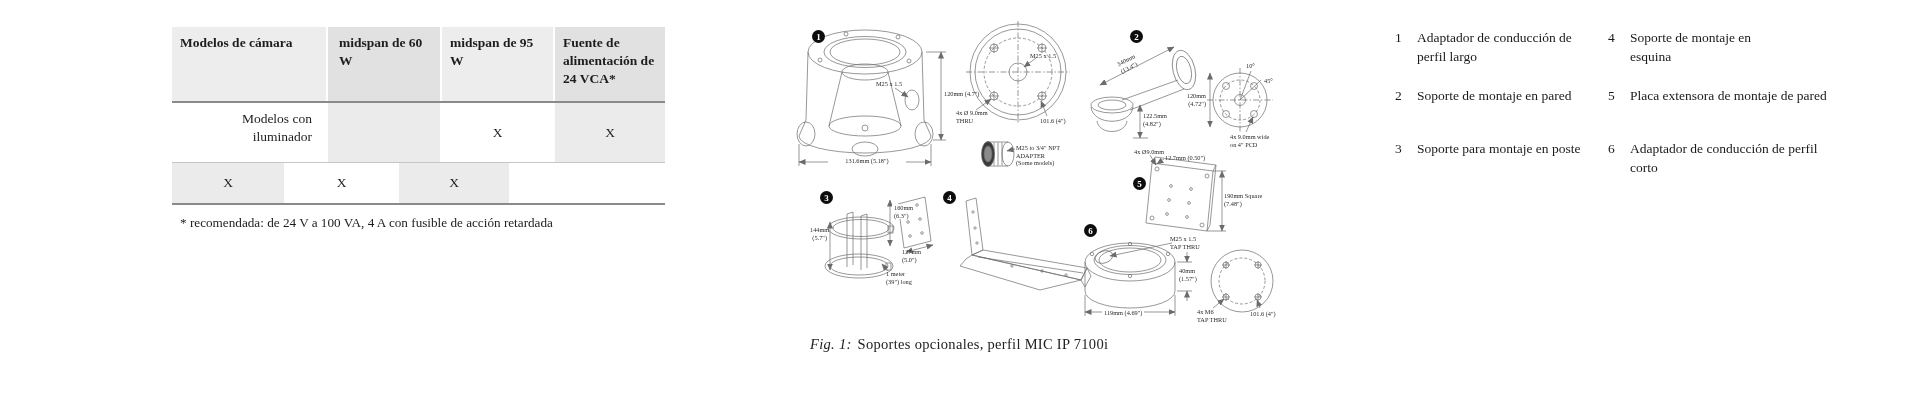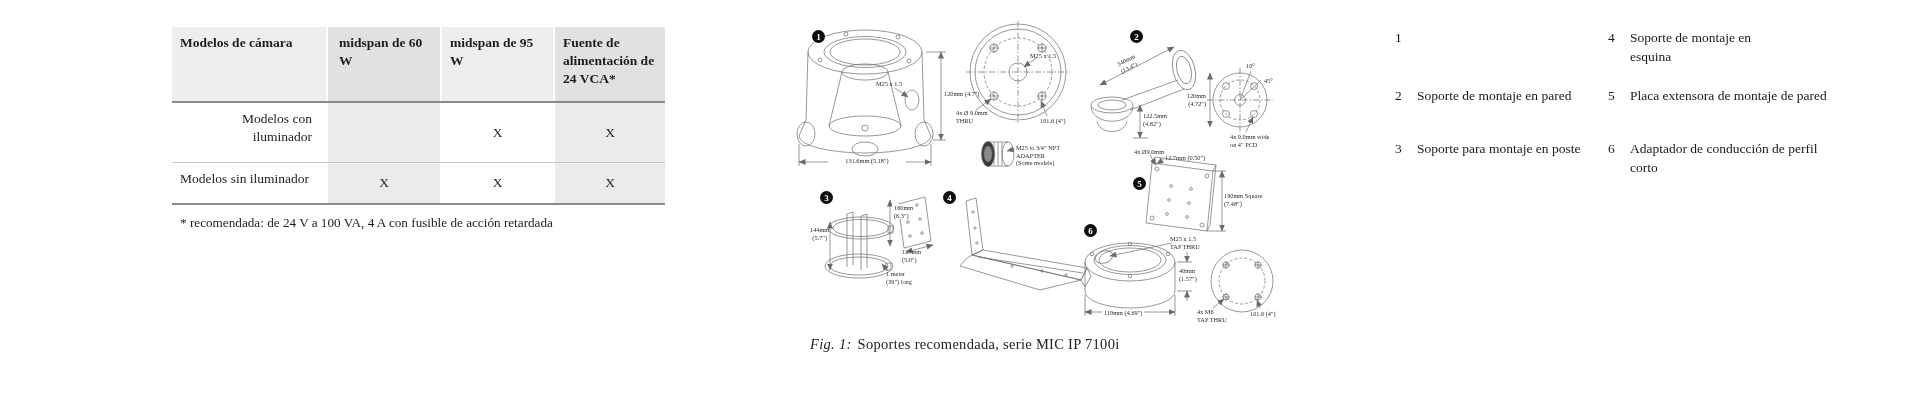--- a/index.html
+++ b/index.html
@@ -50,21 +50,20 @@
       <div class="cell c3">midspan de 95 W</div>
       <div class="cell c4">Fuente de alimentación de 24 VCA*</div>
     </div>
     <div class="t-row t-body1">
       <div class="cell c1"><span class="row1-label">Modelos con iluminador</span></div>
       <div class="cell c2 x-cell"></div>
       <div class="cell c3 x-cell">X</div>
       <div class="cell c4 x-cell">X</div>
     </div>
     <div class="t-row t-body2">
-      <div class="cell c1"><span class="row2-label">Modelos sin iluminador</span></div>
       <div class="cell c2 x-cell">X</div>
       <div class="cell c3 x-cell">X</div>
       <div class="cell c4 x-cell">X</div>
     </div>
   </div>
   <div class="footnote">* recomendada: de 24 V a 100 VA, 4 A con fusible de acción retardada</div>
 
   <div class="figure-area">
 
     <svg class="fig-svg" width="660" height="320" viewBox="650 15 660 320" fill="none" stroke="#6b6b6b" stroke-width="0.7">
@@ -318,26 +317,27 @@
     <span class="dim" style="left:1170px;top:235px;">M25 x 1.5
 TAP THRU</span>
     <span class="dim" style="left:1179px;top:267px;">40mm
 (1.57")</span>
     <span class="dim bgw" style="left:1102px;top:309px;">119mm (4.69")</span>
     <span class="dim" style="left:1197px;top:308px;">4x M6
 TAP THRU</span>
     <span class="dim" style="left:1250px;top:310px;">101.6 (4")</span>
 
     <div class="fig-caption">
-      <span class="cap-label">Fig. 1:</span><span>Soportes recomendada, serie MIC IP 7100i</span>
+      <span class="cap-label">Fig. 1:</span><span>Soportes opcionales, perfil MIC IP 7100i</span>
     </div>
   </div>
 
   <div class="legend-item" style="left:1395px;top:28px;">
     <span class="legend-num">1</span>
+    <span style="width:185px;">Adaptador de conducción de perfil largo</span>
   </div>
   <div class="legend-item" style="left:1395px;top:86px;">
     <span class="legend-num">2</span>
     <span style="width:195px;">Soporte de montaje en pared</span>
   </div>
   <div class="legend-item" style="left:1395px;top:139px;">
     <span class="legend-num">3</span>
     <span style="width:165px;">Soporte para montaje en poste</span>
   </div>
   <div class="legend-item" style="left:1608px;top:28px;">

